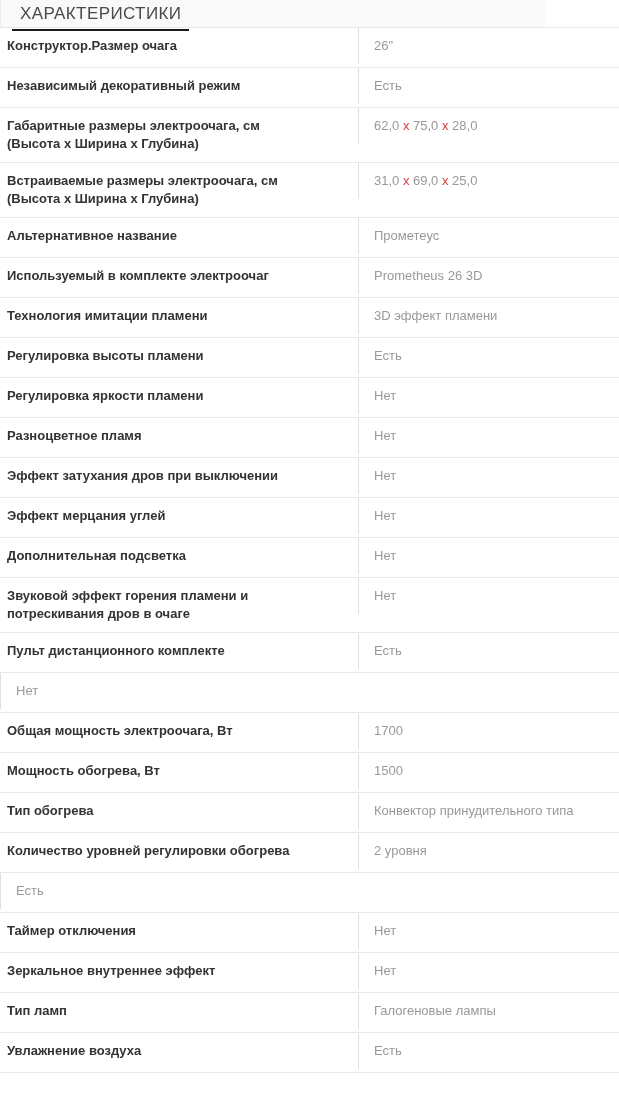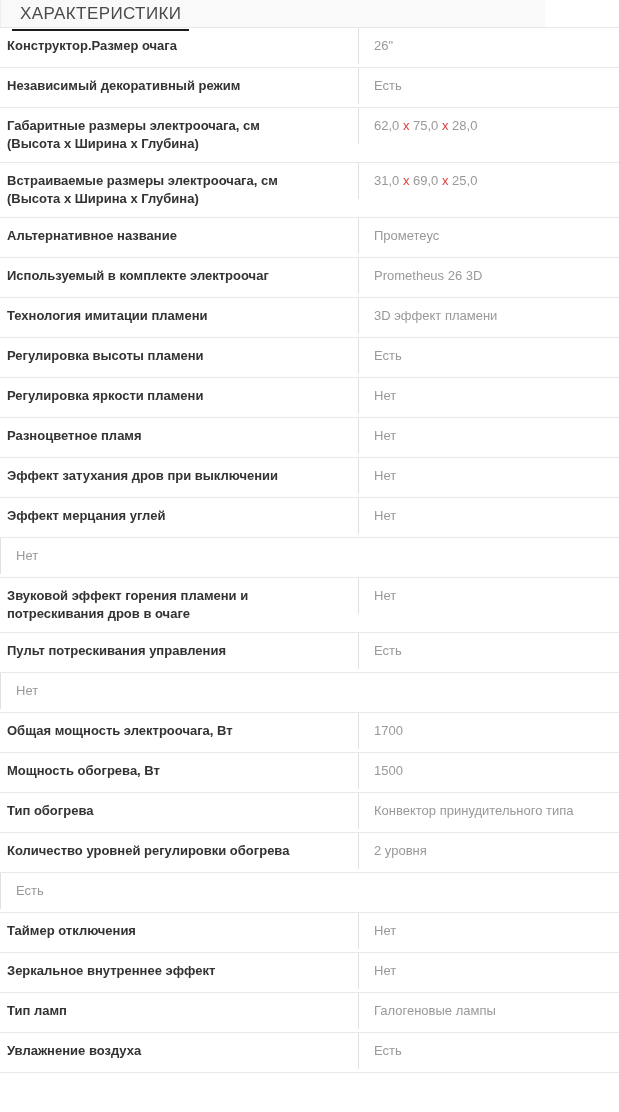--- a/index.html
+++ b/index.html
@@ -134,29 +134,30 @@
         </div>
         <div class="spec-row">
           <div class="spec-label">Эффект затухания дров при выключении</div>
           <div class="spec-value">Нет</div>
         </div>
         <div class="spec-row">
           <div class="spec-label">Эффект мерцания углей</div>
           <div class="spec-value">Нет</div>
         </div>
         <div class="spec-row">
+          <div class="spec-label">Дополнительная подсветка</div>
           <div class="spec-value">Нет</div>
         </div>
         <div class="spec-row">
           <div class="spec-label">Звуковой эффект горения пламени и
 потрескивания дров в очаге</div>
           <div class="spec-value">Нет</div>
         </div>
         <div class="spec-row">
-          <div class="spec-label">Пульт потрескивания управления</div>
+          <div class="spec-label">Пульт дистанционного комплекте</div>
           <div class="spec-value">Есть</div>
         </div>
         <div class="spec-row">
           <div class="spec-value">Нет</div>
         </div>
         <div class="spec-row">
           <div class="spec-label">Общая мощность электроочага, Вт</div>
           <div class="spec-value">1700</div>
         </div>
         <div class="spec-row">

